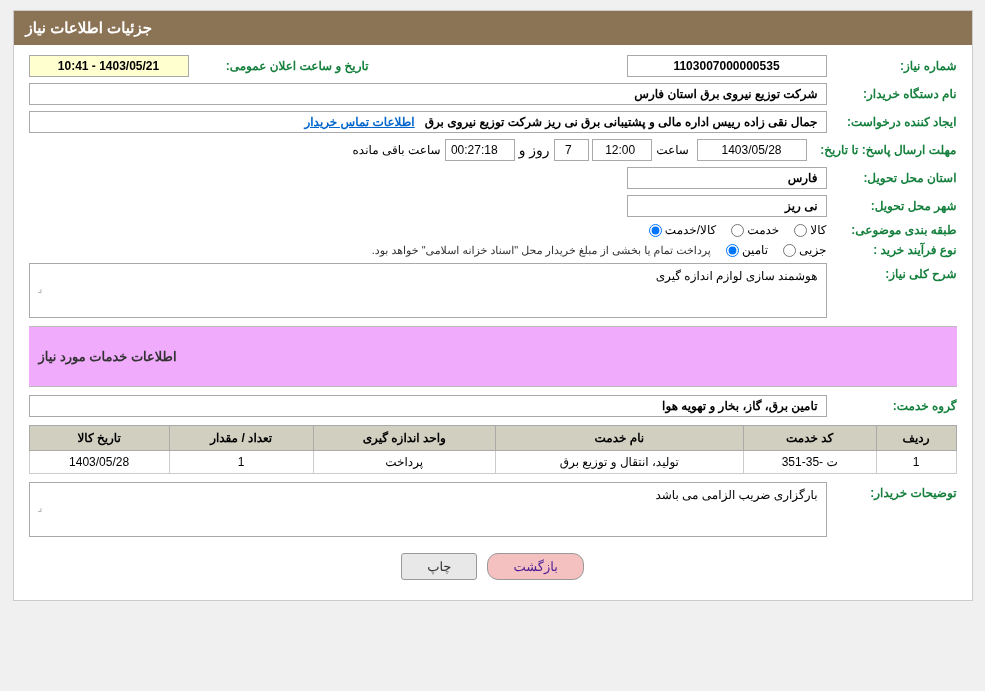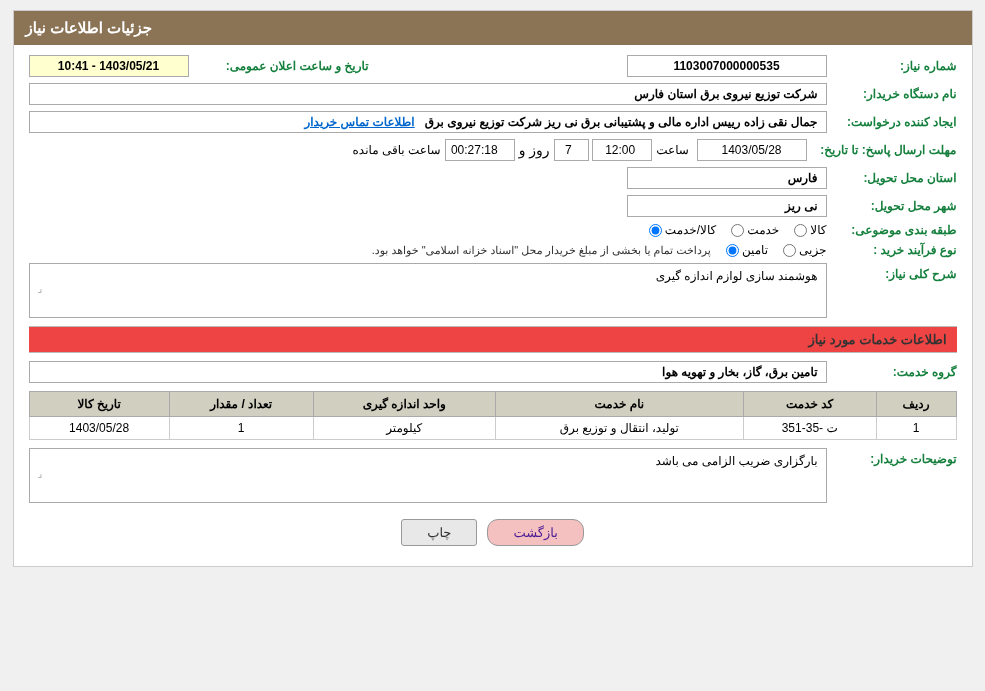--- a/index.html
+++ b/index.html
@@ -87,28 +87,28 @@
       border: 1px solid #aaa;
       min-height: 55px;
       padding: 5px 8px;
       background: #fff;
       font-size: 12px;
       direction: rtl;
       text-align: right;
       flex: 1;
     }
     .section-title {
-      background: #ef4444;
+      background: #f0abfc;
       border-top: 1px solid #bbb;
       border-bottom: 1px solid #bbb;
-      padding: 5px 10px;
+      padding: 22px 10px;
       font-weight: bold;
       font-size: 13px;
       color: #333;
-      text-align: right;
+      text-align: left;
       margin: 8px 0;
     }
     .table-container {
       margin: 8px 0;
     }
     table {
       width: 100%;
       border-collapse: collapse;
       font-size: 12px;
     }
@@ -282,21 +282,21 @@
             <th>واحد اندازه گیری</th>
             <th>تعداد / مقدار</th>
             <th>تاریخ کالا</th>
           </tr>
         </thead>
         <tbody id="table-body">
         <tr>
               <td>1</td>
               <td>ت -35-351</td>
               <td>تولید، انتقال و توزیع برق</td>
-              <td>کیلومتر</td>
+              <td>پرداخت</td>
               <td>1</td>
               <td>1403/05/28</td>
             </tr>
           </tbody>
       </table>
     </div>
 
     <div class="form-row" style="align-items:flex-start; margin-top:6px;">
       <span class="label" style="padding-top:4px;">توضیحات خریدار:</span>
       <div class="toseih-box">

